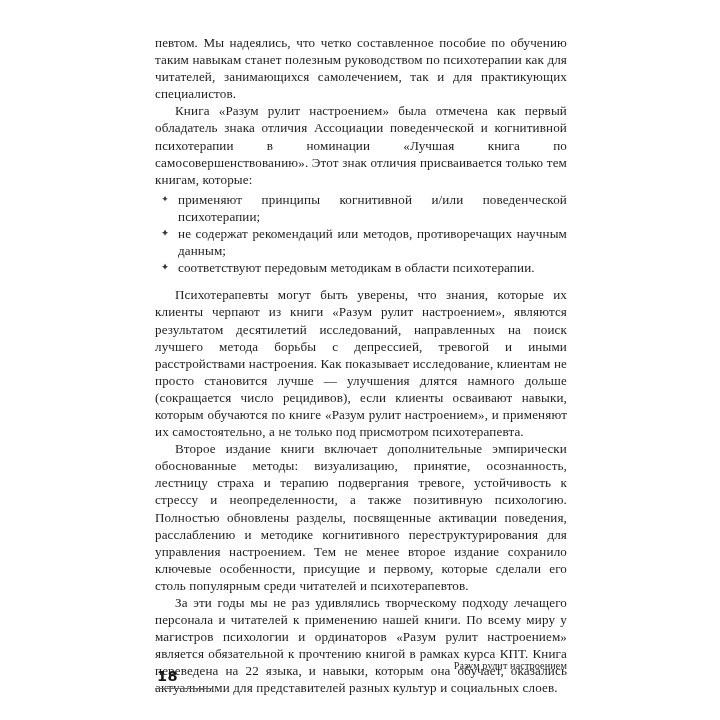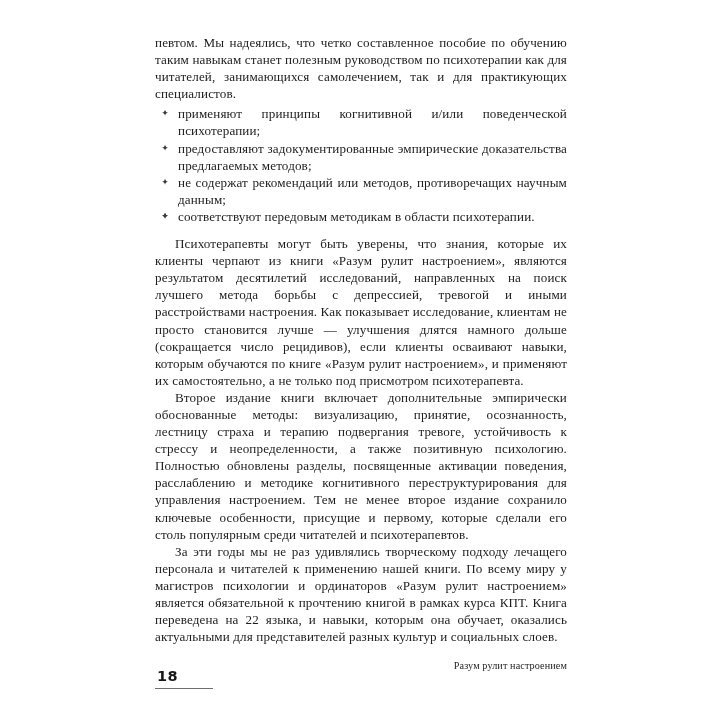--- a/index.html
+++ b/index.html
@@ -123,29 +123,29 @@
 </style>
 </head>
 <body>
 
 <div class="page">
 
   <div class="text-column">
 
     <p class="body-par no-indent">певтом. Мы надеялись, что четко составленное пособие по обучению таким навыкам станет полезным руководством по психотерапии как для читателей, занимающихся самолечением, так и для практикующих специалистов.</p>
 
+    <p class="body-par">Книга «Разум рулит настроением» была отмечена как первый обладатель знака отличия Ассоциации поведенческой и когнитивной психотерапии в номинации «Лучшая книга по самосовершенствованию». Этот знак отличия присваивается только тем книгам, которые:</p>
 
     <ul class="criteria-list">
       <li>
         <span class="bullet-mark">✦</span>
         <span>применяют принципы когнитивной и/или поведенческой психотерапии;</span>
       </li>
       <li>
         <span class="bullet-mark">✦</span>
-        <span>предоставляют задокументированные эмпирические доказательства предлагаемых методов;</span>
       </li>
       <li>
         <span class="bullet-mark">✦</span>
         <span>не содержат рекомендаций или методов, противоречащих научным данным;</span>
       </li>
       <li>
         <span class="bullet-mark">✦</span>
       </li>
       <li>
         <span class="bullet-mark">✦</span>

